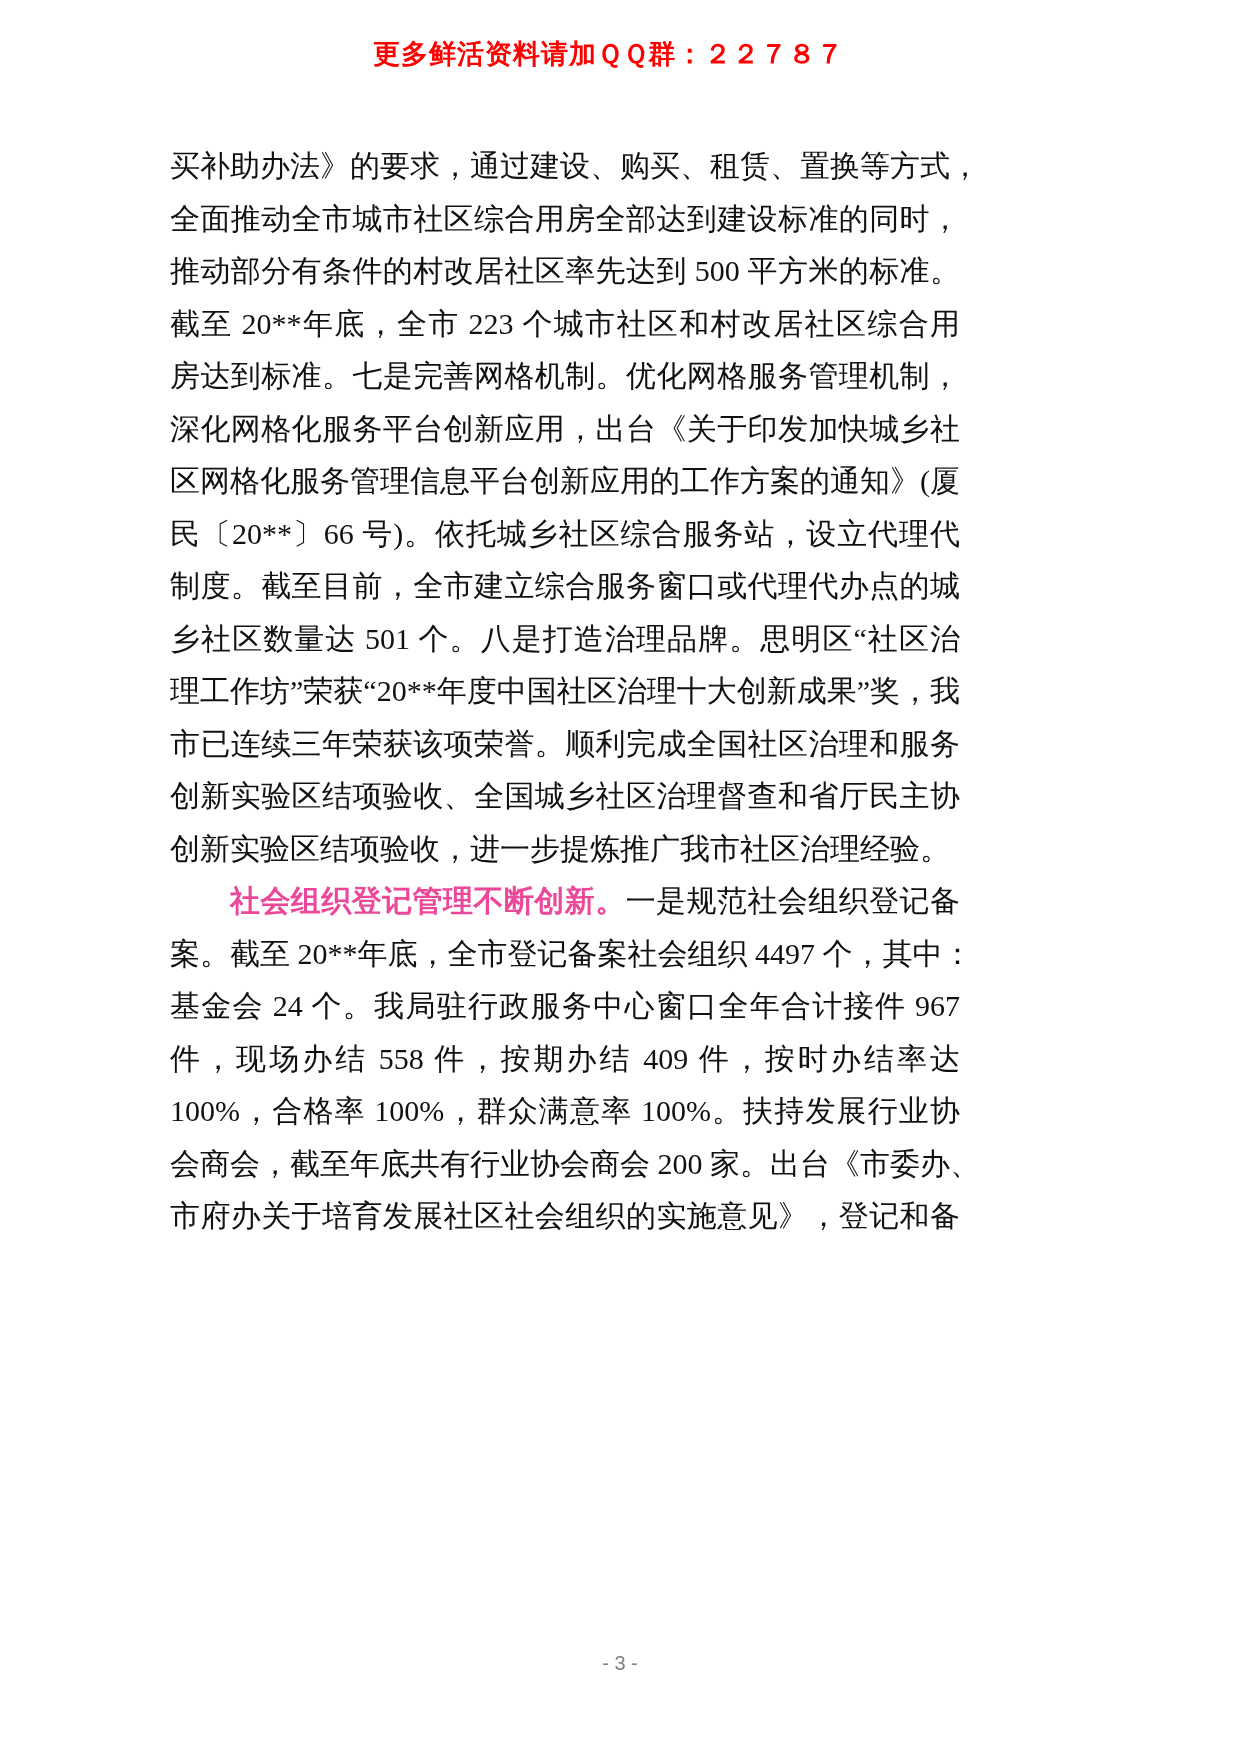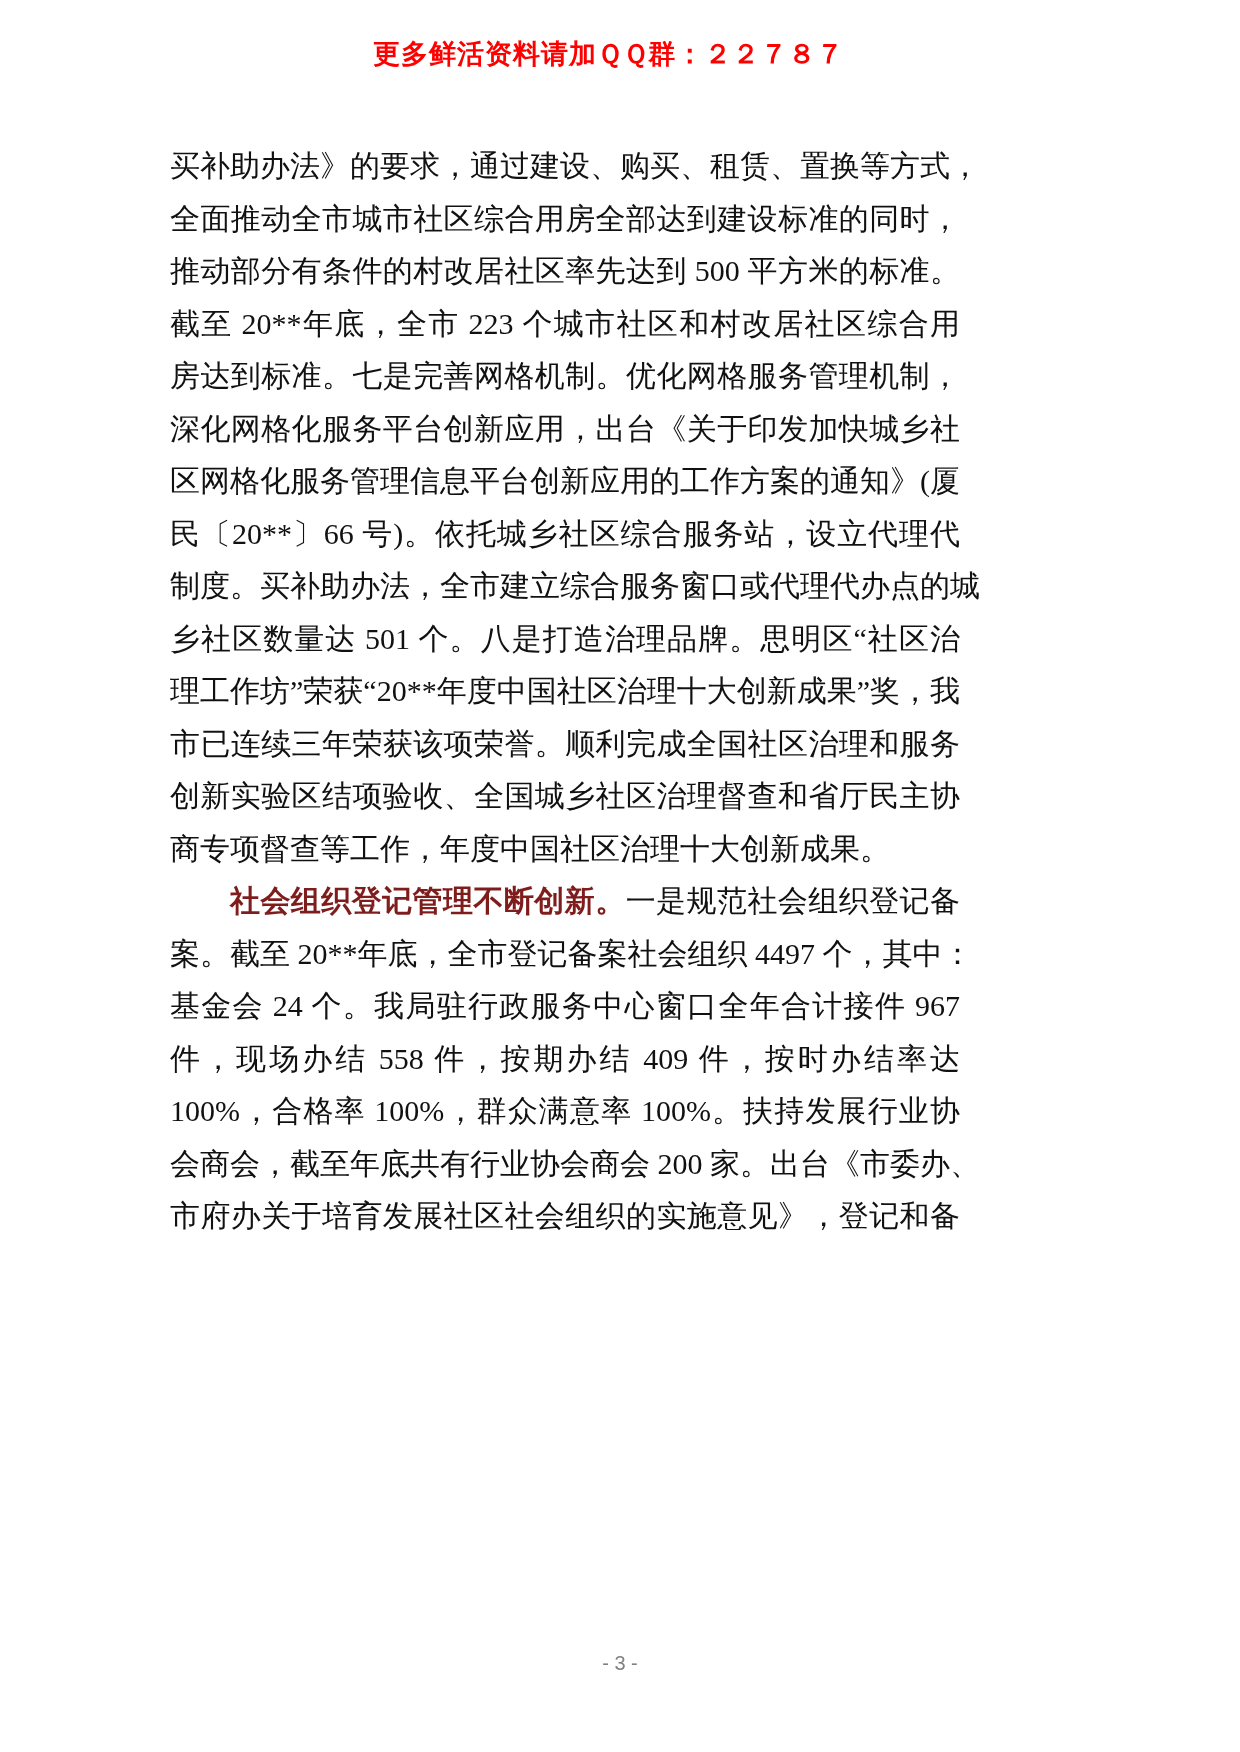--- a/index.html
+++ b/index.html
@@ -11,21 +11,21 @@
     white-space: nowrap; overflow: hidden;
   }
   .banner-clip { display: inline-block; width: 490px; overflow: hidden; white-space: nowrap; vertical-align: top; }
   .body-text {
     position: absolute; top: 140px; left: 170px; width: 790px;
     font-size: 30px; color: #111111; line-height: 52.5px;
   }
   .line { display: block; white-space: nowrap; text-align: justify; text-align-last: justify; height: 52.5px; font-family: Liberation Serif, serif; }
   .line.last { text-align-last: left; }
   .line.indent { padding-left: 60px; box-sizing: border-box; }
-  .heading-red { color: #7f1d1d; font-weight: bold; }
+  .heading-red { color: #ec4899; font-weight: bold; }
   .page-number {
     position: absolute; top: 1652px; left: 0; width: 1240px; text-align: center;
     font-size: 20px; color: #808080; font-family: "Liberation Sans", sans-serif;
   }
 </style>
 </head>
 <body>
 
 <div class="banner">
   <span class="banner-clip">更多鲜活资料请加ＱＱ群：２２７８７</span>
@@ -34,26 +34,26 @@
 <div class="body-text">
   <div>
     <span class="line">买补助办法》的要求，通过建设、购买、租赁、置换等方式，</span>
     <span class="line">全面推动全市城市社区综合用房全部达到建设标准的同时，</span>
     <span class="line">推动部分有条件的村改居社区率先达到 500 平方米的标准。</span>
     <span class="line">截至 20**年底，全市 223 个城市社区和村改居社区综合用</span>
     <span class="line">房达到标准。七是完善网格机制。优化网格服务管理机制，</span>
     <span class="line">深化网格化服务平台创新应用，出台《关于印发加快城乡社</span>
     <span class="line">区网格化服务管理信息平台创新应用的工作方案的通知》(厦</span>
     <span class="line">民〔20**〕66 号)。依托城乡社区综合服务站，设立代理代</span>
-    <span class="line">制度。买补助办法，全市建立综合服务窗口或代理代办点的城</span>
+    <span class="line">制度。截至目前，全市建立综合服务窗口或代理代办点的城</span>
     <span class="line">乡社区数量达 501 个。八是打造治理品牌。思明区“社区治</span>
     <span class="line">理工作坊”荣获“20**年度中国社区治理十大创新成果”奖，我</span>
     <span class="line">市已连续三年荣获该项荣誉。顺利完成全国社区治理和服务</span>
     <span class="line">创新实验区结项验收、全国城乡社区治理督查和省厅民主协</span>
-    <span class="line last">商专项督查等工作，年度中国社区治理十大创新成果。</span>
+    <span class="line last">创新实验区结项验收，进一步提炼推广我市社区治理经验。</span>
   </div>
   <div>
     <span class="line indent"><span class="heading-red">社会组织登记管理不断创新。</span><span>一是规范社会组织登记备</span></span>
     <span class="line">案。截至 20**年底，全市登记备案社会组织 4497 个，其中：</span>
     <span class="line">基金会 24 个。我局驻行政服务中心窗口全年合计接件 967</span>
     <span class="line">件，现场办结 558 件，按期办结 409 件，按时办结率达</span>
     <span class="line">100%，合格率 100%，群众满意率 100%。扶持发展行业协</span>
     <span class="line">会商会，截至年底共有行业协会商会 200 家。出台《市委办、</span>
     <span class="line">市府办关于培育发展社区社会组织的实施意见》，登记和备</span>
   </div>

